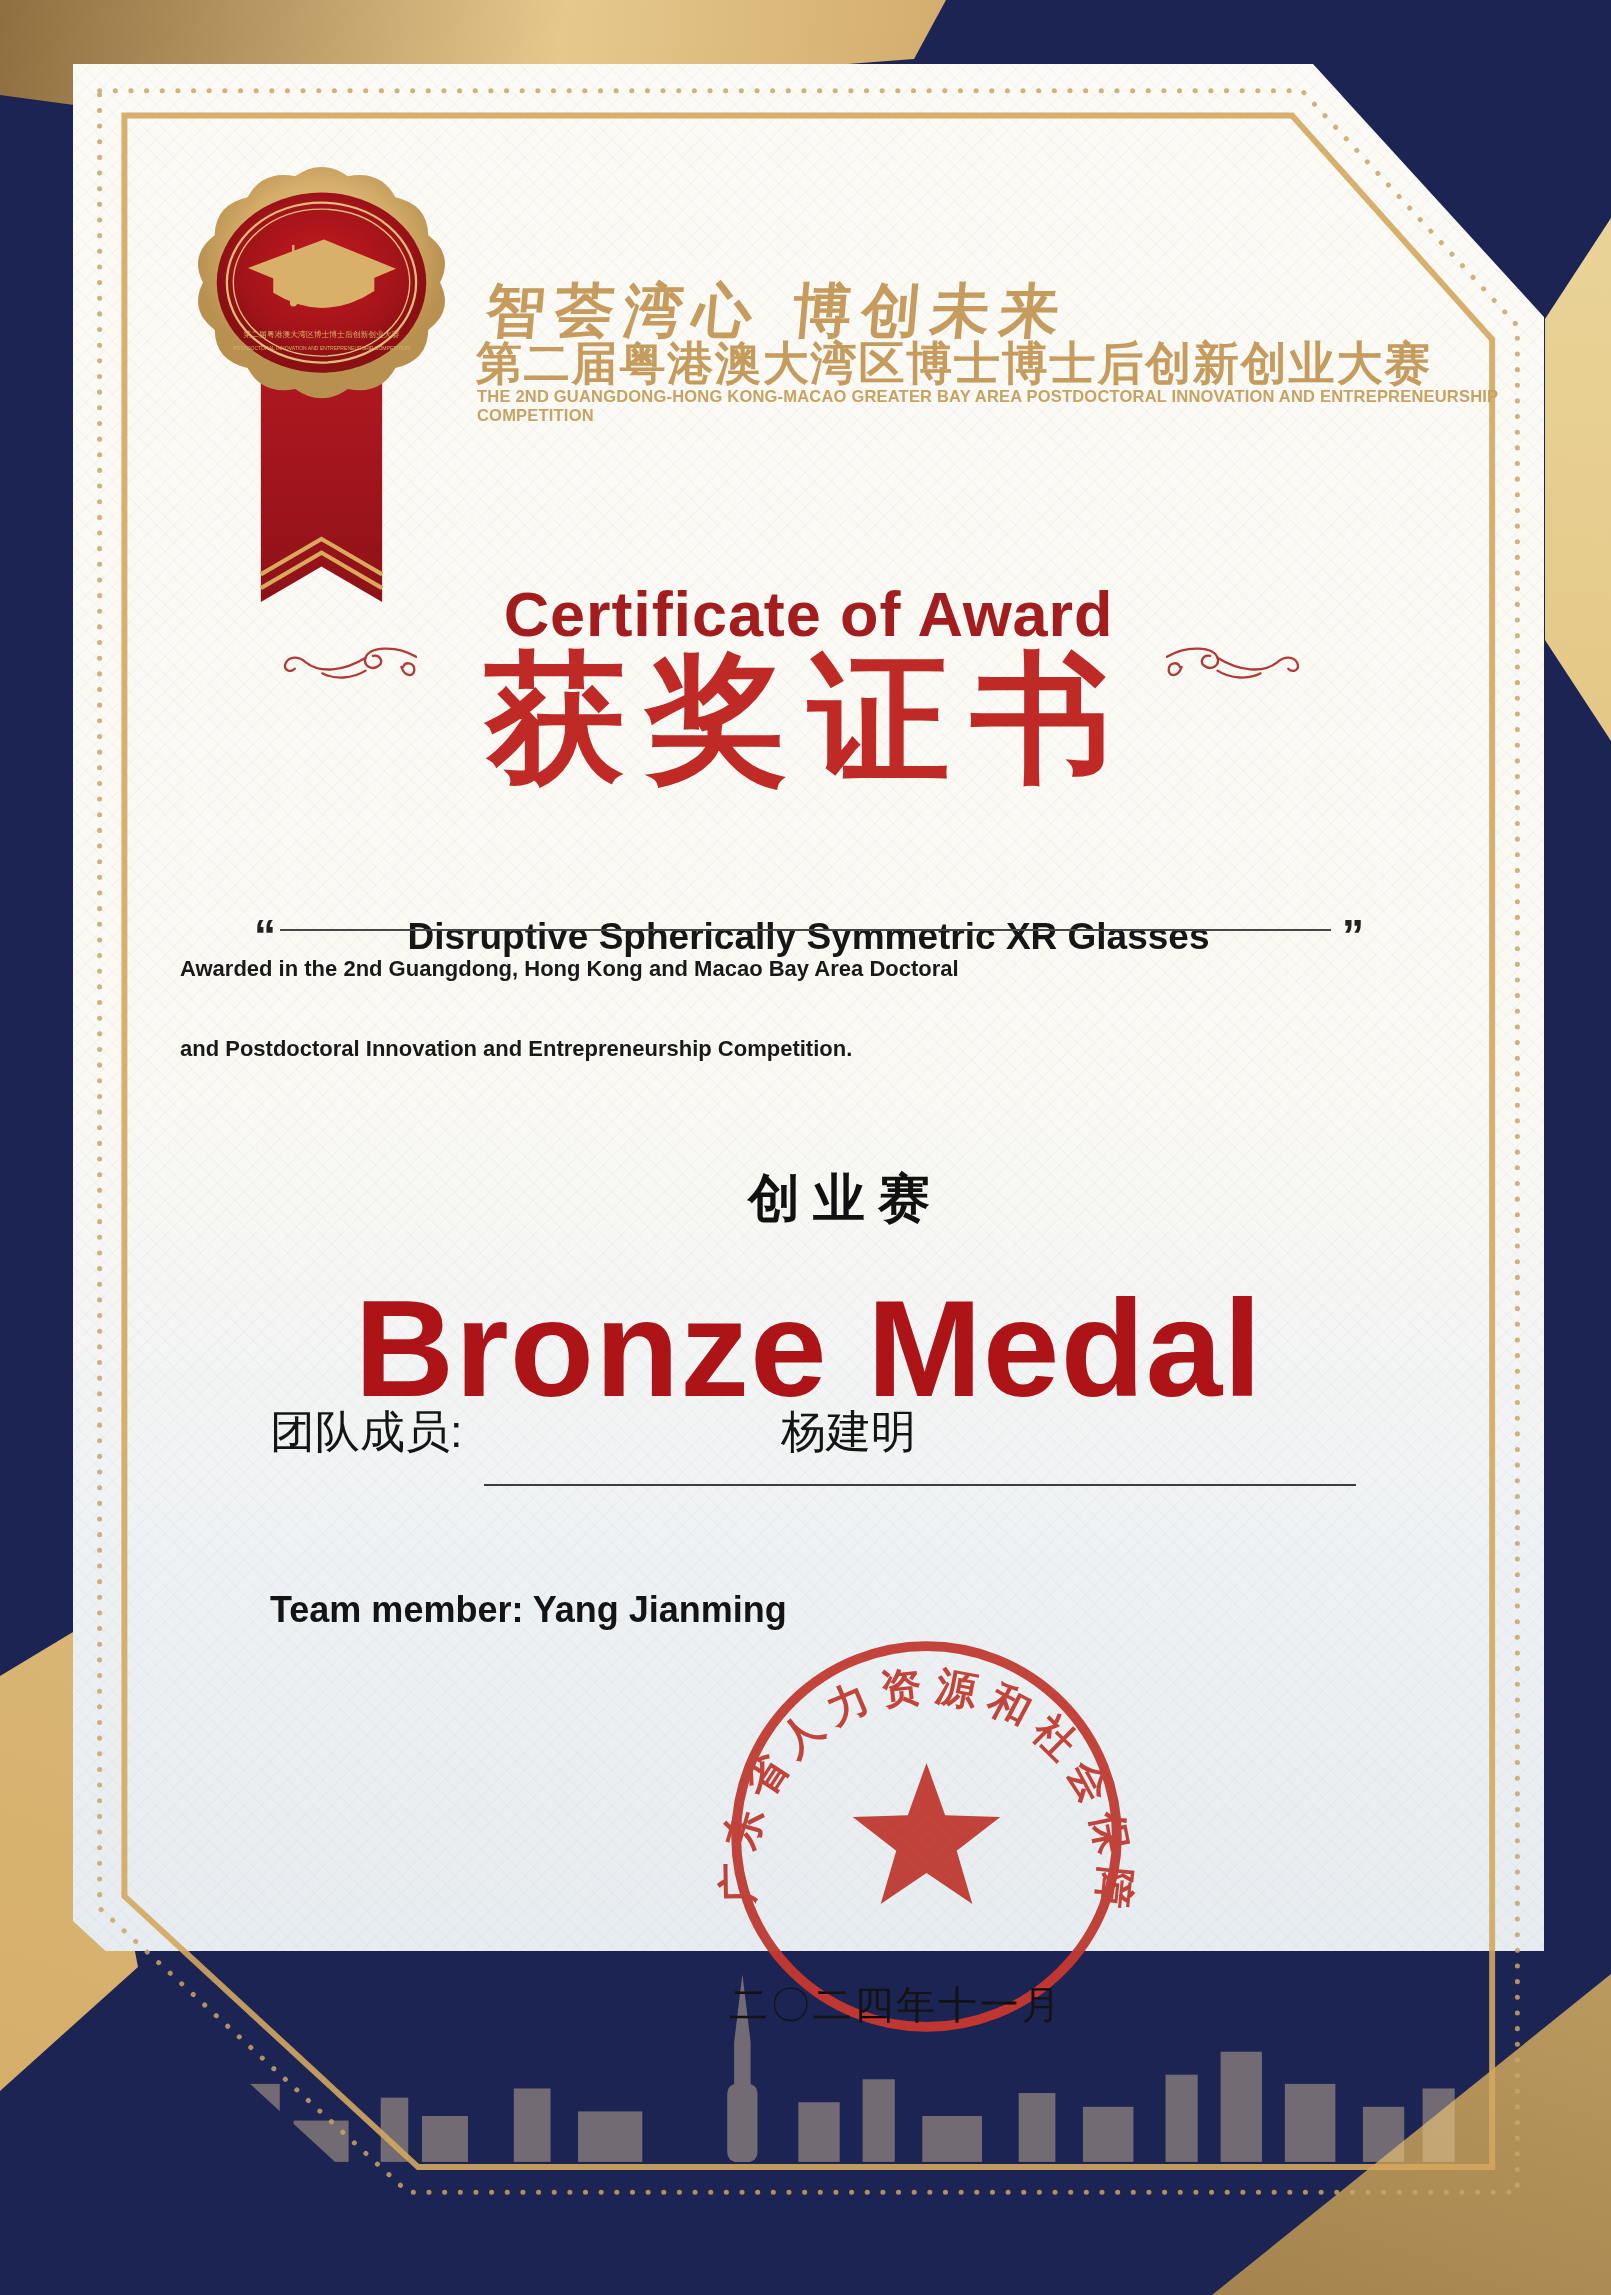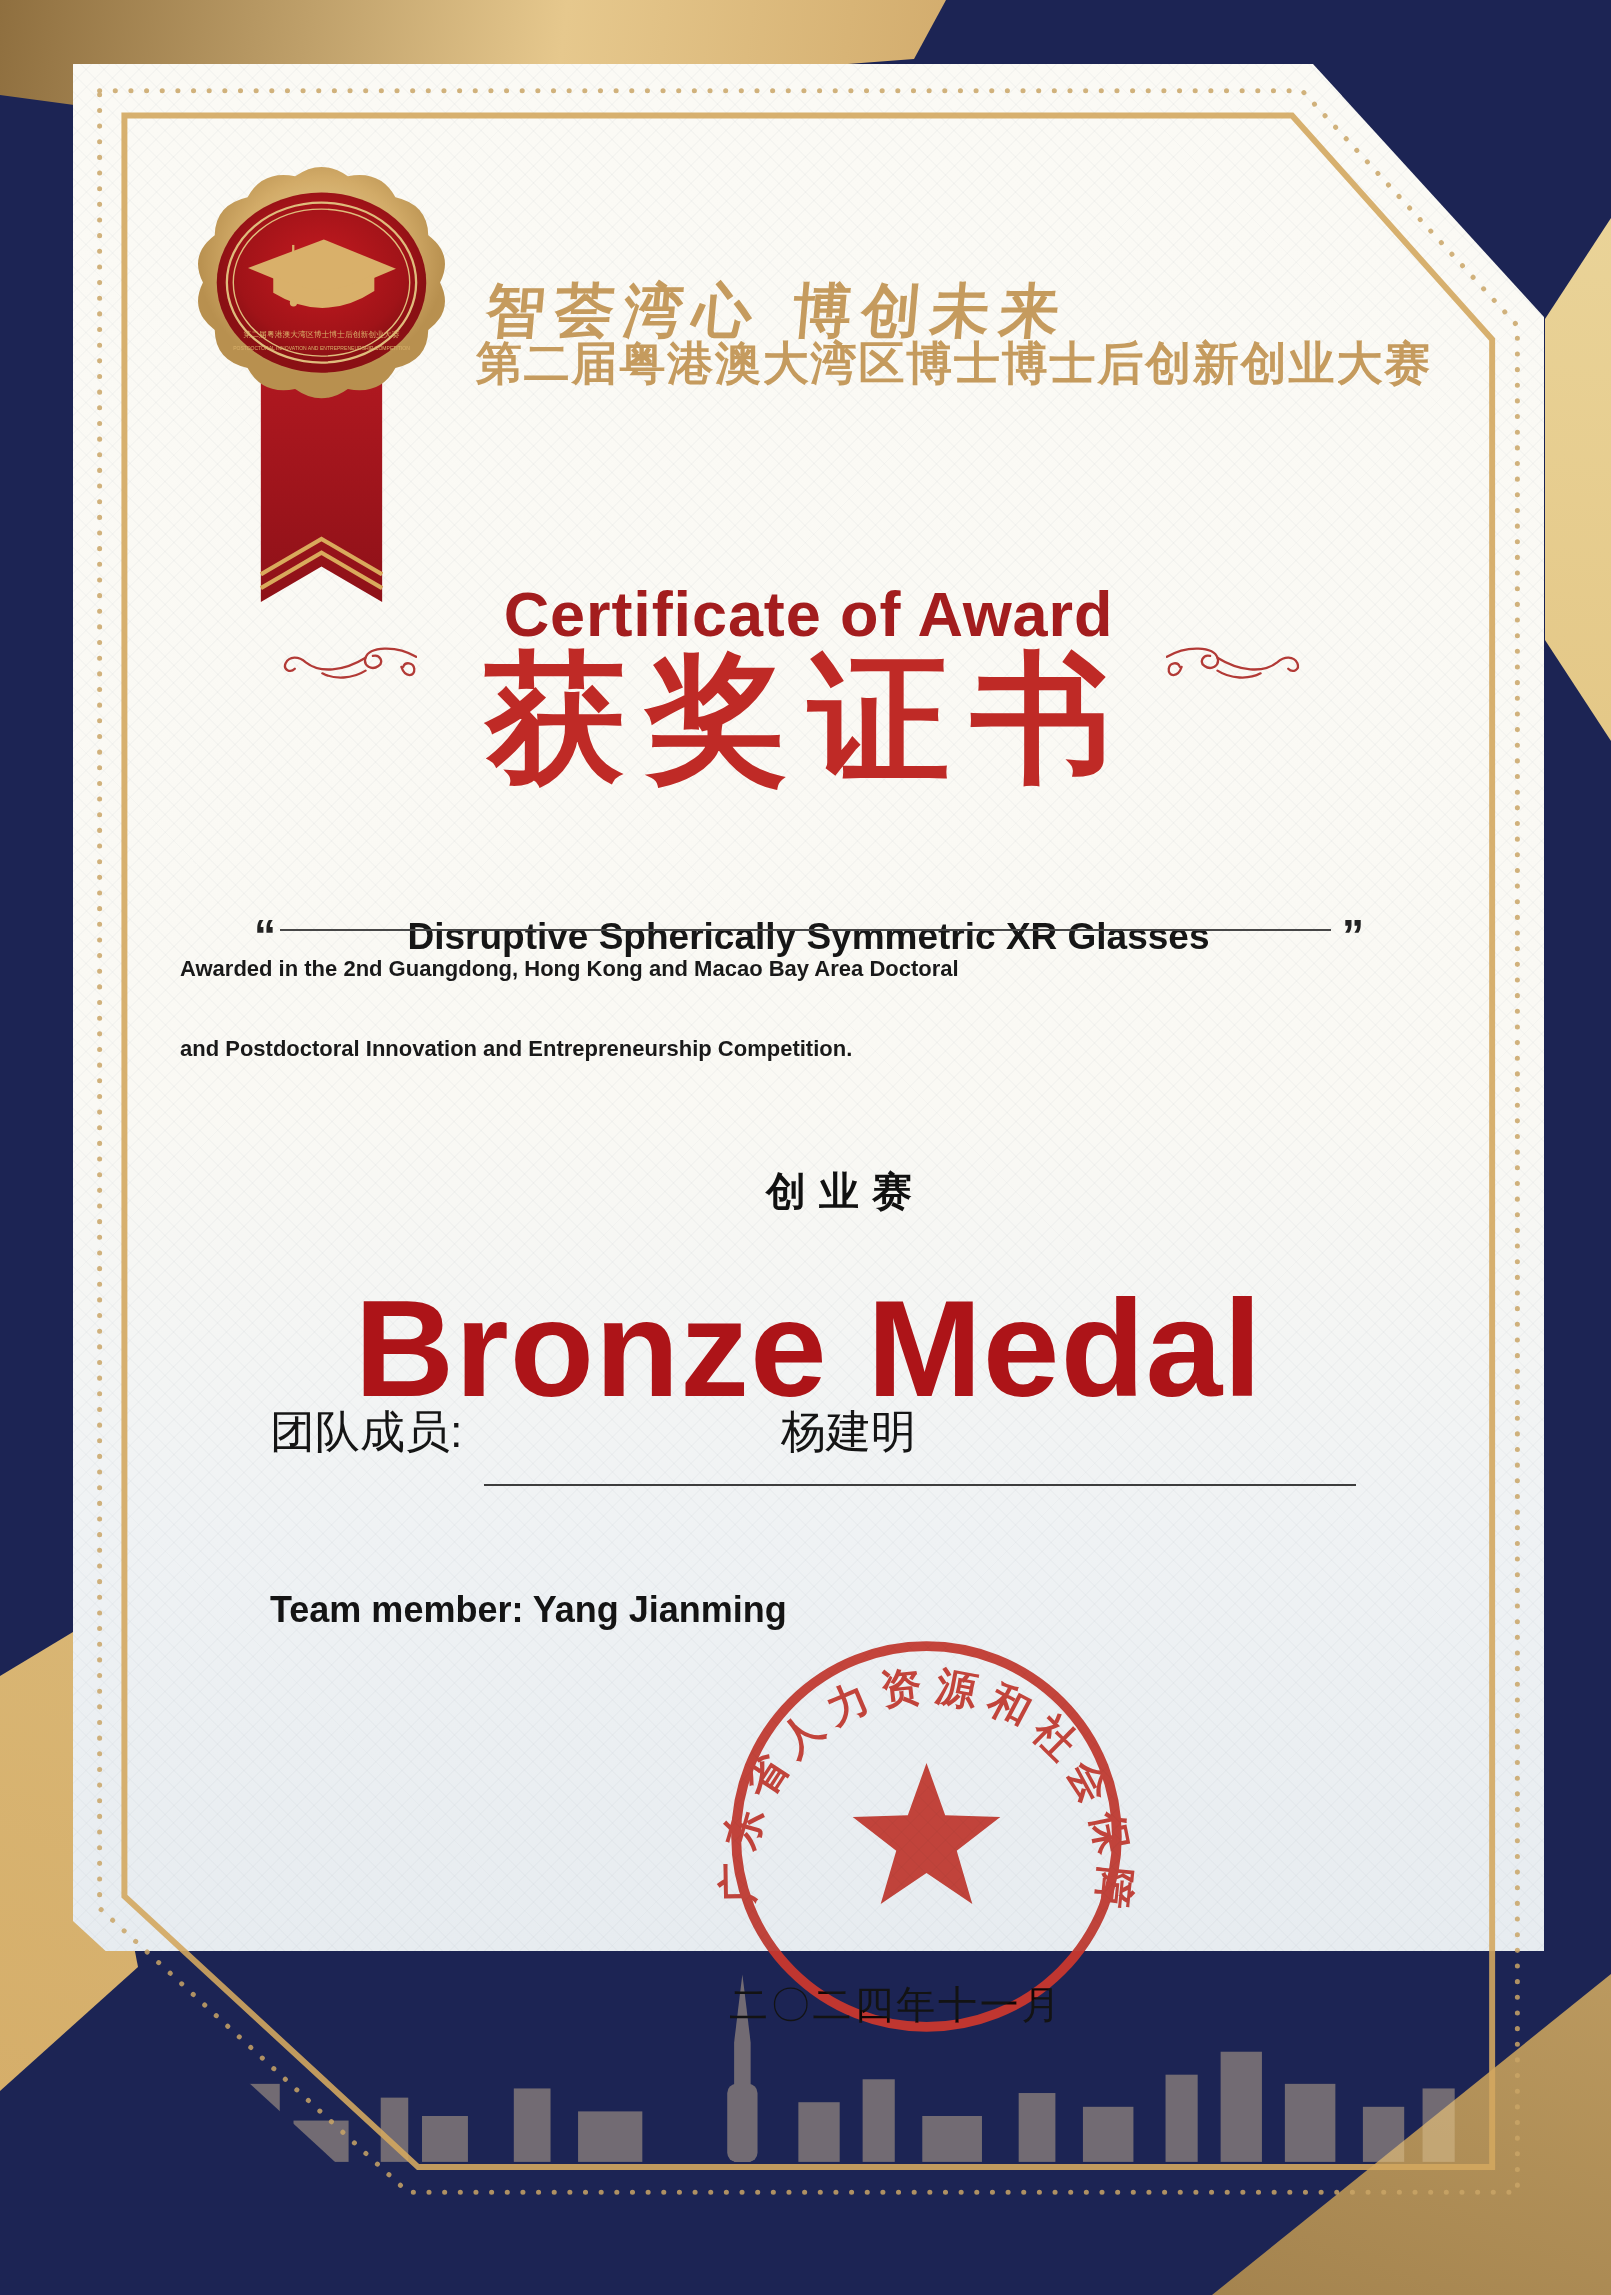--- a/index.html
+++ b/index.html
@@ -30,21 +30,21 @@
   .slogan{left:413px;top:208px;font-size:59px;letter-spacing:10px;transform:skewX(-5deg);
           font-family:"DejaVu Serif","Liberation Serif",serif;font-weight:bold;}
   .title-cn{left:403px;top:269px;font-size:46px;letter-spacing:1.8px;}
   .title-en{left:404px;top:323px;font-size:16.5px;letter-spacing:0.2px;color:#c8a263;font-weight:bold;}
   .cert-en{top:482px;font-size:63px;font-weight:bold;color:#a31d1e;letter-spacing:0.9px;margin-top:32px;}
   .cert-cn{top:561px;font-size:141px;font-weight:bold;color:#bf2a26;letter-spacing:21px;}
   .quote{font-size:44px;font-weight:bold;color:#222;}
   .project-row{top:852px;font-size:37px;font-weight:bold;color:#161616;}
   .uline{background:#474747;}
   .body-line{left:107px;font-size:22px;font-weight:bold;color:#191919;}
-  .track{top:1100px;font-size:40px;font-weight:bold;color:#111;letter-spacing:13px;padding-left:37px;}
+  .track{top:1100px;font-size:52px;font-weight:bold;color:#111;letter-spacing:13px;padding-left:37px;}
   .award{top:1205px;font-size:138px;font-weight:bold;color:#ad1418;letter-spacing:0.9px;}
   .team-cn{font-size:45px;color:#151515;}
   .team-en{left:197px;top:1525px;font-size:36px;font-weight:bold;color:#141414;}
   .org{left:448px;top:1814px;font-size:37px;font-weight:bold;color:#131313;}
   .date{left:656px;top:1914px;font-size:39px;color:#131313;letter-spacing:2.8px;}
   .seal{mix-blend-mode:multiply;opacity:.92;}
 </style>
 </head>
 <body>
 
@@ -119,20 +119,21 @@
         <path d="M205,352 Q315,420 425,348 L425,310 Q315,378 205,314 Z"></path>
         <rect x="246" y="248" width="5" height="120"></rect>
         <circle cx="249" cy="374" r="8"></circle>
       </g>
       <text x="310" y="448" text-anchor="middle" font-size="17" fill="#d9b06a">第二届粤港澳大湾区博士博士后创新创业大赛</text>
       <text x="310" y="476" text-anchor="middle" font-size="11" fill="#d9b06a">POSTDOCTORAL INNOVATION AND ENTREPRENEURSHIP COMPETITION</text>
     </svg>
 
     <div class="abs gold-txt slogan">智荟湾心 博创未来</div>
     <div class="abs gold-txt title-cn">第二届粤港澳大湾区博士博士后创新创业大赛</div>
+    <div class="abs title-en">THE 2ND GUANGDONG-HONG KONG-MACAO GREATER BAY AREA POSTDOCTORAL INNOVATION AND ENTREPRENEURSHIP COMPETITION</div>
 
     <div class="abs centered cert-en">Certificate of Award</div>
     <div class="abs centered cert-cn">获奖证书</div>
 
     <svg class="abs" style="left:197px;top:579px;transform:scaleX(-1)" width="147" height="46" viewBox="0 0 320 100">
       <g fill="none" stroke="#b23a36" stroke-width="5" stroke-linecap="round">
         <path d="M2,30 C46,4 104,8 112,32 C118,50 98,60 84,50 C72,42 80,24 96,28"></path>
         <path d="M112,32 C160,62 212,66 242,42 C258,28 278,28 286,44 C292,58 276,66 266,56"></path>
         <path d="M34,52 C26,76 4,74 6,56 C8,42 26,40 30,52"></path>
         <path d="M112,60 C140,78 180,80 206,66"></path>

